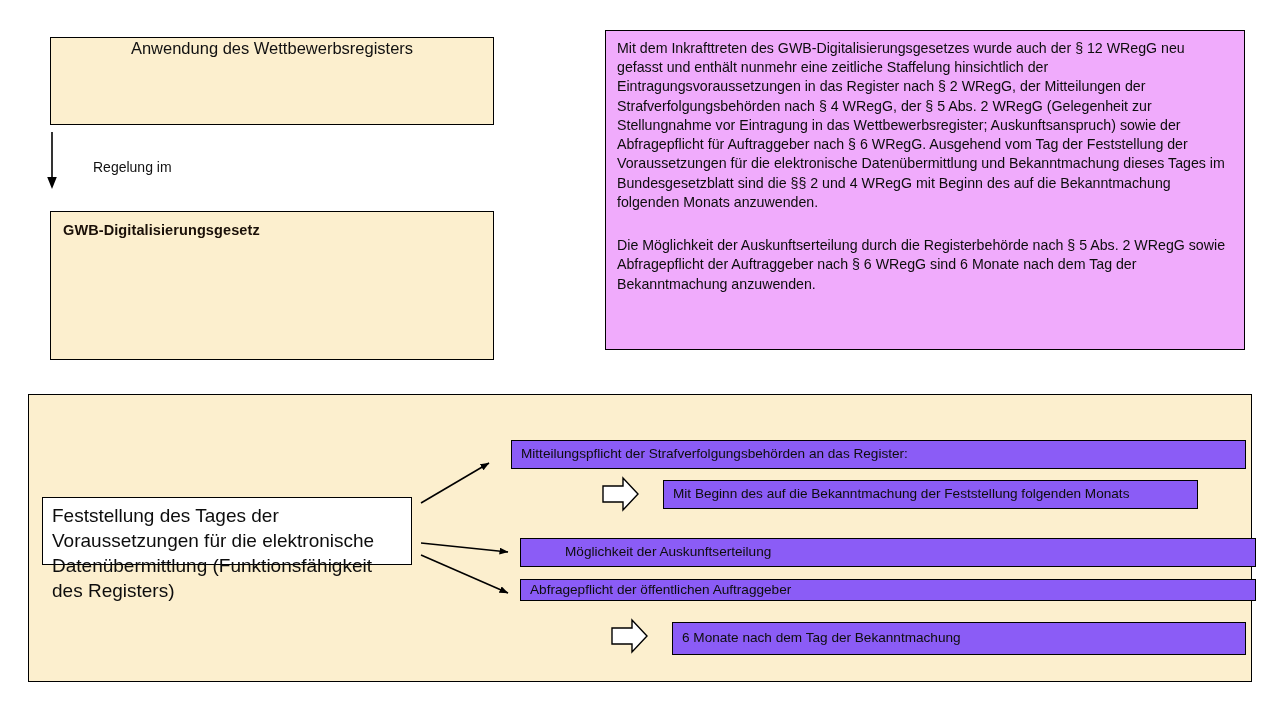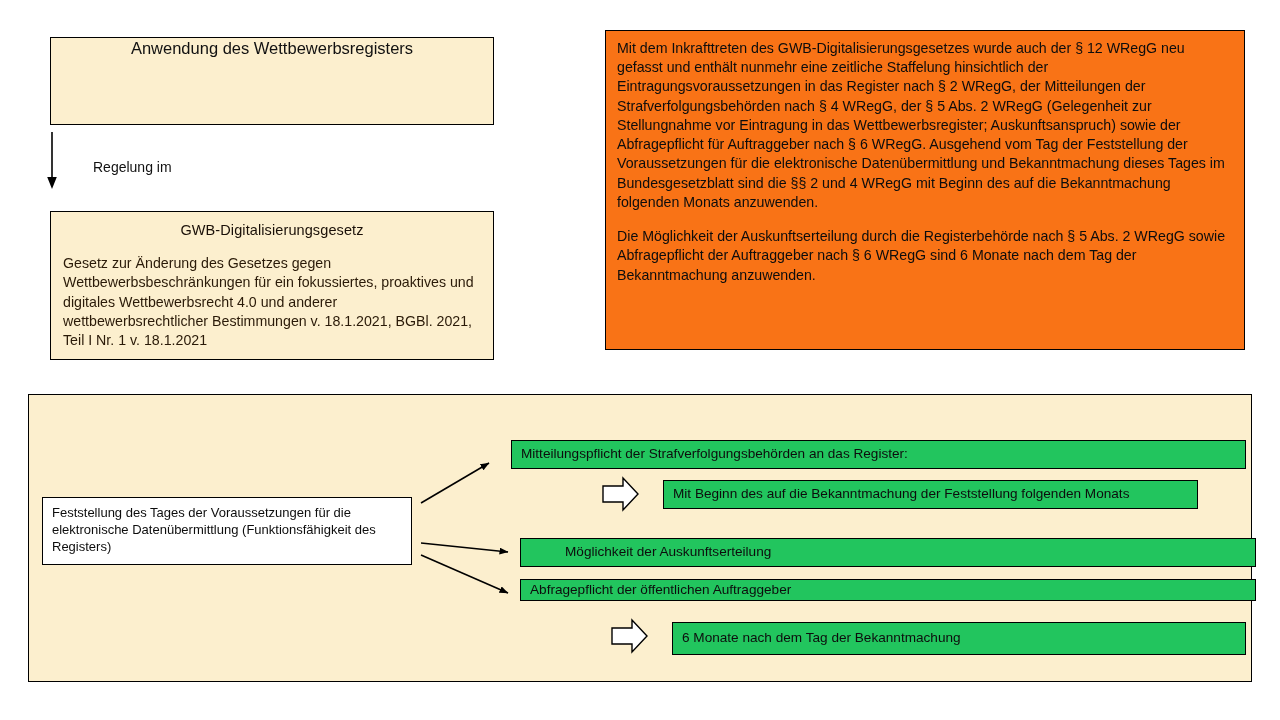--- a/index.html
+++ b/index.html
@@ -56,49 +56,49 @@
     left: 50px;
     top: 211px;
     width: 444px;
     height: 149px;
     background: #FCEFCE;
     border: 1.5px solid #000000;
     padding: 10px 12px 8px 12px;
   }
   #gwb-box .gwb-heading {
     font-size: 14.5px;
-    font-weight: normal;
-    text-align: center;
+    font-weight: bold;
+    text-align: left;
     color: #1a1008;
     margin-bottom: 16px;
     letter-spacing: 0.1px;
   }
   #gwb-box .gwb-body {
     font-size: 14.2px;
     line-height: 1.36;
     color: #2a1a08;
   }
 
   
   #info-box {
     left: 605px;
     top: 30px;
     width: 640px;
     height: 320px;
-    background: #f97316;
+    background: #f0abfc;
     border: 1.2px solid #000000;
     padding: 8px 10px 8px 11px;
   }
   #info-box p {
     margin: 0;
     font-size: 14.2px;
     line-height: 1.355;
     color: #0d0d0d;
   }
-  #info-box p.second { margin-top: 15px; }
+  #info-box p.second { margin-top: 24px; }
 
   
   #bottom-panel {
     left: 28px;
     top: 394px;
     width: 1224px;
     height: 288px;
     background: #FCEFCE;
     border: 1.5px solid #000000;
   }
@@ -107,28 +107,28 @@
   #feststellung-box {
     left: 42px;
     top: 497px;
     width: 370px;
     height: 68px;
     background: #ffffff;
     border: 1.2px solid #000000;
     padding: 6px 7px 4px 9px;
   }
   #feststellung-box .txt {
-    font-size: 13px;
+    font-size: 19px;
     line-height: 1.31;
     color: #0d0d0d;
   }
 
   
   .bar {
-    background: #22c55e;
+    background: #8b5cf6;
     border: 1.2px solid #000000;
     display: flex;
     align-items: center;
     padding-left: 9px;
   }
   .bar span {
     font-size: 13.6px;
     color: #0d0d0d;
     line-height: 1.2;
   }
@@ -160,21 +160,20 @@
 <div class="abs" id="regelung-arrow">
   <svg width="40" height="60" viewBox="0 0 40 60">
     <line x1="8" y1="0" x2="8" y2="48" stroke="#000" stroke-width="1.6"></line>
     <polygon points="8,57 3.2,45 12.8,45" fill="#000"></polygon>
   </svg>
 </div>
 <div class="abs" id="regelung-label">Regelung im</div>
 
 <div class="abs" id="gwb-box">
   <div class="gwb-heading">GWB-Digitalisierungsgesetz</div>
-  <div class="gwb-body">Gesetz zur Änderung des Gesetzes gegen Wettbewerbsbeschränkungen für ein fokussiertes, proaktives und digitales Wettbewerbsrecht 4.0 und anderer wettbewerbsrechtlicher Bestimmungen v. 18.1.2021, BGBl. 2021, Teil I Nr. 1 v. 18.1.2021</div>
 </div>
 
 <div class="abs" id="info-box">
   <p class="first">Mit dem Inkrafttreten des GWB-Digitalisierungsgesetzes wurde auch der § 12 WRegG neu gefasst und enthält nunmehr eine zeitliche Staffelung hinsichtlich der Eintragungsvoraussetzungen in das Register nach § 2 WRegG, der Mitteilungen der Strafverfolgungsbehörden nach § 4 WRegG, der § 5 Abs. 2 WRegG (Gelegenheit zur Stellungnahme vor Eintragung in das Wettbewerbsregister; Auskunftsanspruch) sowie der Abfragepflicht für Auftraggeber nach § 6 WRegG. Ausgehend vom Tag der Feststellung der Voraussetzungen für die elektronische Datenübermittlung und Bekanntmachung dieses Tages im Bundesgesetzblatt sind die §§ 2 und 4 WRegG mit Beginn des auf die Bekanntmachung folgenden Monats anzuwenden.</p>
   <p class="second">Die Möglichkeit der Auskunftserteilung durch die Registerbehörde nach § 5 Abs. 2 WRegG sowie Abfragepflicht der Auftraggeber nach § 6 WRegG sind 6 Monate nach dem Tag der Bekanntmachung anzuwenden.</p>
 </div>
 
 <div class="abs" id="bottom-panel"></div>
 
 <div class="abs" id="feststellung-box">

